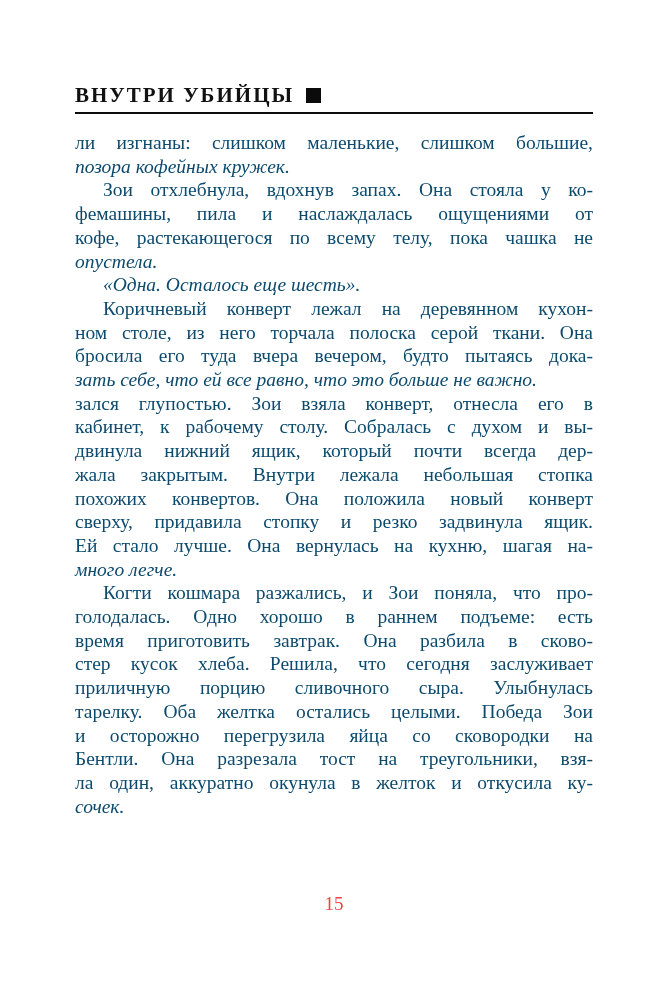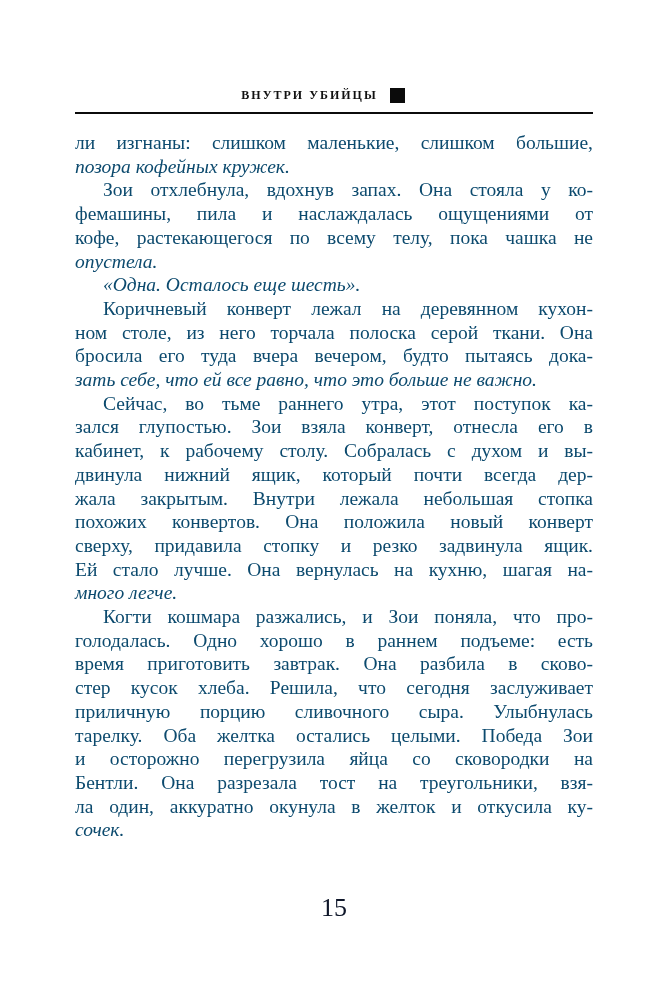--- a/index.html
+++ b/index.html
@@ -18,26 +18,26 @@
     margin: 0 auto;
   }
   .text-col {
     position: absolute;
     left: 75px;
     top: 86px;
     width: 518px;
   }
   .running-header {
     display: flex;
-    justify-content: center;
+    justify-content: flex-start;
     align-items: center;
     gap: 12px;
     padding-right: 22px;
     font-weight: bold;
-    font-size: 12px;
+    font-size: 21px;
     letter-spacing: 2px;
     color: #111111;
     line-height: 18px;
   }
   .square-marker {
     display: inline-block;
     width: 15px;
     height: 15px;
     background: #0b0b0b;
     overflow: hidden;
@@ -70,22 +70,22 @@
   }
   .paragraph.indent .line.first {
     text-indent: 28px;
   }
   .page-number {
     position: absolute;
     top: 893px;
     left: 0;
     width: 668px;
     text-align: center;
-    font-size: 26px;
-    color: #0f172a;
+    font-size: 19px;
+    color: #ef4444;
   }
 </style>
 </head>
 <body>
 
 <div class="page">
   <div class="text-col">
 
     <div class="running-header">
       <span>ВНУТРИ УБИЙЦЫ</span>
@@ -108,21 +108,20 @@
         <div class="paragraph indent">
           <div class="line first last">«Одна. Осталось еще шесть».</div>
         </div>
         <div class="paragraph indent">
           <div class="line first">Коричневый конверт лежал на деревянном кухон-</div>
           <div class="line">ном столе, из него торчала полоска серой ткани. Она</div>
           <div class="line">бросила его туда вчера вечером, будто пытаясь дока-</div>
           <div class="line last">зать себе, что ей все равно, что это больше не важно.</div>
         </div>
         <div class="paragraph indent">
-          <div class="line first">Сейчас, во тьме раннего утра, этот поступок ка-</div>
           <div class="line">зался глупостью. Зои взяла конверт, отнесла его в</div>
           <div class="line">кабинет, к рабочему столу. Собралась с духом и вы-</div>
           <div class="line">двинула нижний ящик, который почти всегда дер-</div>
           <div class="line">жала закрытым. Внутри лежала небольшая стопка</div>
           <div class="line">похожих конвертов. Она положила новый конверт</div>
           <div class="line">сверху, придавила стопку и резко задвинула ящик.</div>
           <div class="line">Ей стало лучше. Она вернулась на кухню, шагая на-</div>
           <div class="line last">много легче.</div>
         </div>
         <div class="paragraph indent">

